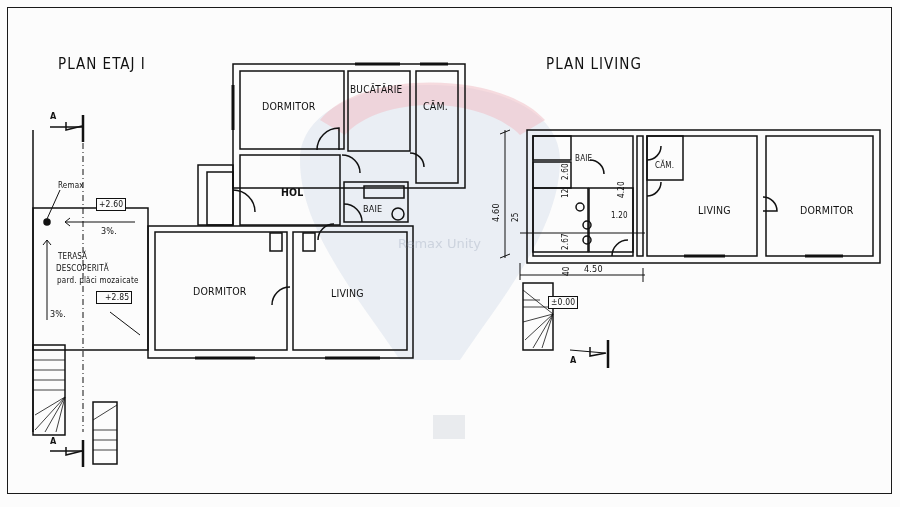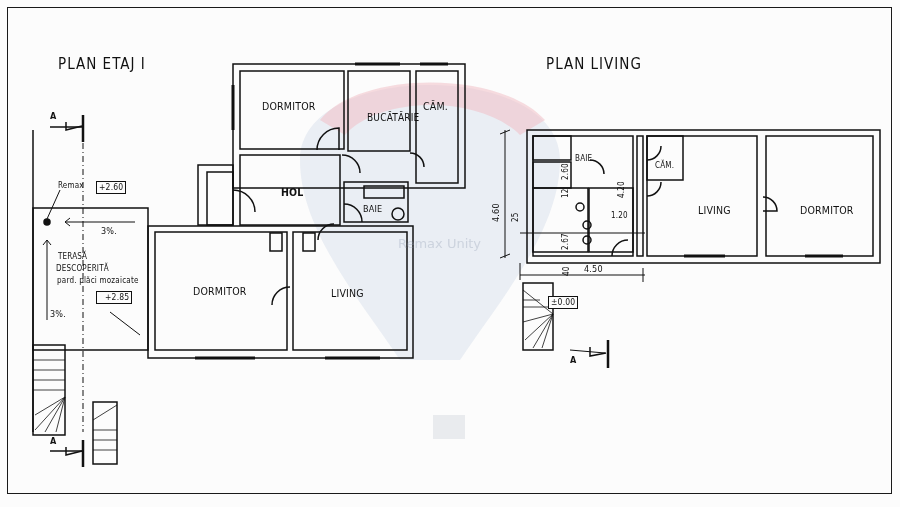--- a/index.html
+++ b/index.html
@@ -138,29 +138,29 @@
     <line x1="523" y1="300" x2="540" y2="300"></line>
       <line x1="523" y1="307" x2="548" y2="307"></line>
   </g>
   <line x1="570" y1="350" x2="605" y2="353" stroke-width="1"></line>
   <line x1="608" y1="340" x2="608" y2="368" stroke-width="2.5"></line>
   <path d="M590,347 L590,356 L606,353"></path>
 </svg>
 
 <div class="lbl title" style="left:58px;top:38px;">PLAN ETAJ I</div>
 <div class="lbl room" style="left:262px;top:100px;">DORMITOR</div>
-<div class="lbl room" style="left:350px;top:112px;font-size:10px;padding-left:17px;">BUCĂTĂRIE</div>
+<div class="lbl room" style="left:350px;top:84px;font-size:10px;">BUCĂTĂRIE</div>
 <div class="lbl room" style="left:423px;top:100px;">CĂM.</div>
 <div class="lbl room" style="left:281px;top:186px;font-weight:bold;">HOL</div>
 <div class="lbl small" style="left:363px;top:204px;">BAIE</div>
 <div class="lbl room" style="left:193px;top:285px;">DORMITOR</div>
 <div class="lbl room" style="left:331px;top:287px;">LIVING</div>
 
 <div class="lbl tiny" style="left:58px;top:181px;">Remax</div>
-<div class="lbl box" style="left:96px;top:181px;text-align:center;">+2.60</div>
+<div class="lbl box" style="left:96px;top:198px;text-align:center;">+2.60</div>
 <div class="lbl small" style="left:101px;top:226px;">3%.</div>
 <div class="lbl tiny" style="left:58px;top:252px;">TERASĂ</div>
 <div class="lbl tiny" style="left:56px;top:264px;">DESCOPERITĂ</div>
 <div class="lbl tiny" style="left:57px;top:276px;">pard. plăci mozaicate</div>
 <div class="lbl box" style="left:96px;top:291px;padding-left:8px;">+2.85</div>
 <div class="lbl small" style="left:50px;top:309px;">3%.</div>
 <div class="lbl small" style="left:50px;top:111px;font-weight:bold;">A</div>
 <div class="lbl small" style="left:50px;top:436px;font-weight:bold;">A</div>
 
 <div class="lbl title" style="left:546px;top:38px;">PLAN LIVING</div>

